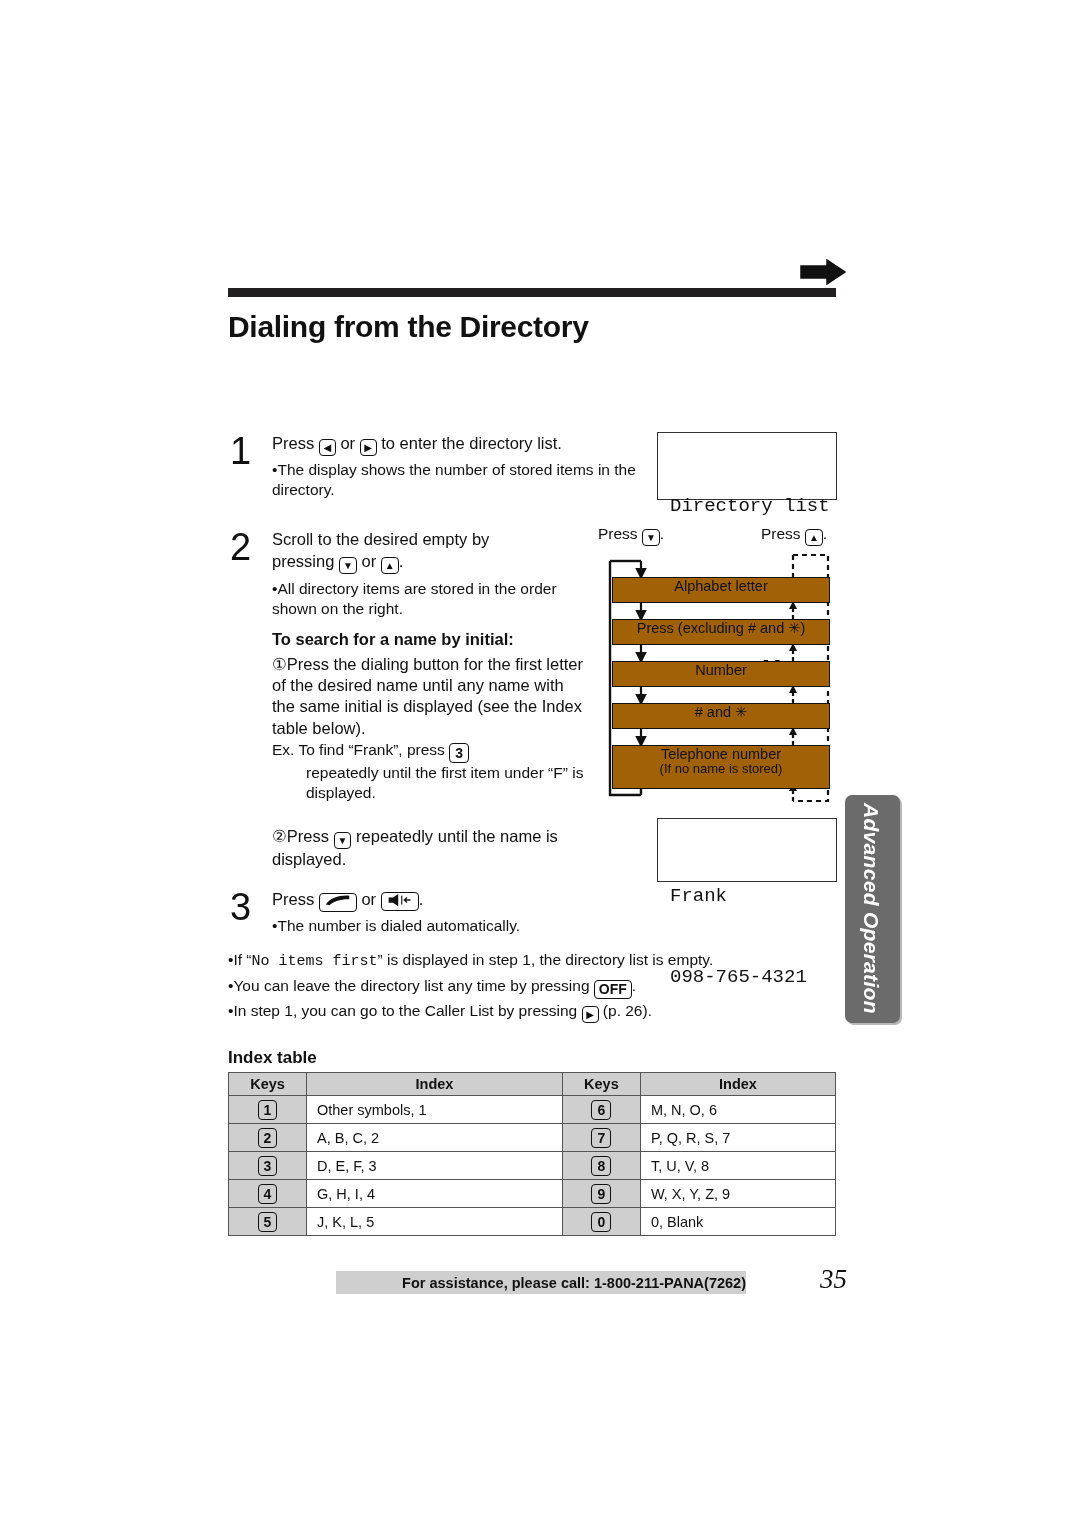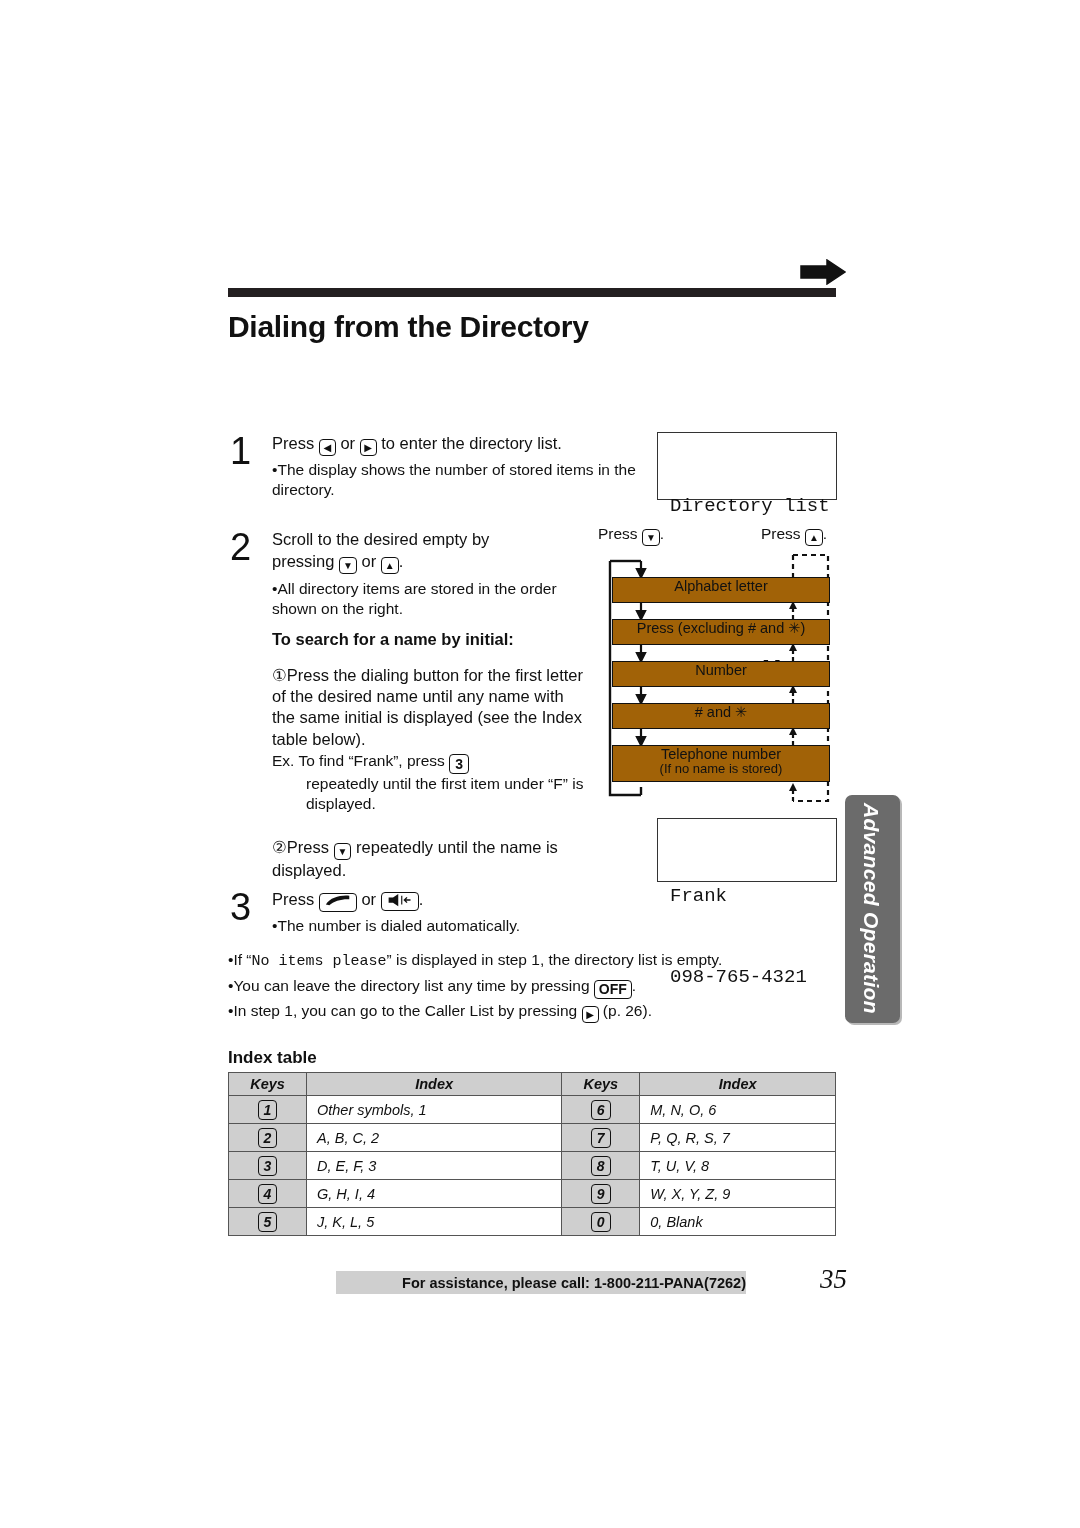--- a/index.html
+++ b/index.html
@@ -124,21 +124,20 @@
   .idx-title { position:absolute; left:228px; top:1048px; font-size:17px; font-weight:bold; }
   table.idx {
     position:absolute; left:228px; top:1072px;
     border-collapse:collapse; width:608px;
     font-size:14.5px;
   }
   table.idx th, table.idx td {
     border:1.3px solid #555;
     padding:3px 6px;
     height:23px;
-    font-style:italic;
   }
   table.idx th { background:#cfcfcf; text-align:center; font-size:14.5px; font-weight:bold; }
   table.idx td.keycell { background:#cfcfcf; text-align:center; width:78px; }
   table.idx td.idxcell { text-align:left; padding-left:10px; }
 
   
   .footer-bar {
     position:absolute; left:336px; top:1271px; width:410px; height:23px;
     background:#cfcfcf;
     font-size:14.5px; font-weight:bold;
@@ -184,21 +183,21 @@
   <div class="steptext" style="left:272px; top:528px; width:320px;">
     <div>Scroll to the desired empty by</div>
     <div>
       <span>pressing</span>
       <span class="key"><span class="tri">▼</span></span>
       <span>or</span>
       <span class="key"><span class="tri">▲</span></span><span>.</span>
     </div>
     <div class="bullet-line" style="margin-top:5px; width:318px;">•All directory items are stored in the order shown on the right.</div>
     <div class="sub-bold" style="margin-top:9px;">To search for a name by initial:</div>
-    <div style="margin-top:14px; width:318px; font-size:16.5px; line-height:1.3;">①Press the dialing button for the first letter of the desired name until any name with the same initial is displayed (see the Index table below).</div>
+    <div style="margin-top:3px; width:318px; font-size:16.5px; line-height:1.3;">①Press the dialing button for the first letter of the desired name until any name with the same initial is displayed (see the Index table below).</div>
     <div style="margin-top:1px; width:318px; font-size:15.5px; line-height:1.3;">
       <span>Ex.  To find “Frank”, press</span>
       <span class="key-num"><span>3</span></span>
       <span style="display:block; padding-left:34px;">repeatedly until the first item under “F” is displayed.</span>
     </div>
     <div style="margin-top:22px; width:318px; font-size:16.5px; line-height:1.3;">
       <span>②Press</span>
       <span class="key"><span class="tri">▼</span></span>
       <span>repeatedly until the name is displayed.</span>
     </div>
@@ -251,21 +250,21 @@
     </div>
     <div class="flowbox" style="left:16px; top:94px; width:218px; height:26px;">
       <span>Press (excluding # and ✳)</span>
     </div>
     <div class="flowbox" style="left:16px; top:136px; width:218px; height:26px;">
       <span>Number</span>
     </div>
     <div class="flowbox" style="left:16px; top:178px; width:218px; height:26px;">
       <span># and ✳</span>
     </div>
-    <div class="flowbox" style="left:16px; top:220px; width:218px; height:37px;">
+    <div class="flowbox" style="left:16px; top:220px; width:218px; height:44px;">
       <span>Telephone number</span>
       <span class="sub">(If no name is stored)</span>
     </div>
   </div>
 
   <div class="lcd" style="left:657px; top:818px; width:180px; height:64px; padding-top:10px;">
     <div>Frank</div>
     <div>098-765-4321</div>
   </div>
 
@@ -285,21 +284,21 @@
           <path d="M29 8 L22 8 M25 5 L22 8 L25 11" fill="none" stroke="#111" stroke-width="1.6"></path>
           <path d="M19 3 L19 13" fill="none" stroke="#111" stroke-width="1.3"></path>
         </svg>
       </span><span>.</span>
     </div>
     <div class="bullet-line" style="margin-top:4px;">•The number is dialed automatically.</div>
   </div>
 
   <div class="notes">
     <div>
-      <span>•If “</span><span class="mono">No items please</span><span>” is displayed in step 1, the directory list is empty.</span>
+      <span>•If “</span><span class="mono">No items first</span><span>” is displayed in step 1, the directory list is empty.</span>
     </div>
     <div>
       <span>•You can leave the directory list any time by pressing</span>
       <span class="key-text"><span>OFF</span></span><span>.</span>
     </div>
     <div>
       <span>•In step 1, you can go to the Caller List by pressing</span>
       <span class="key"><span class="tri">▶</span></span>
       <span>(p. 26).</span>
     </div>

